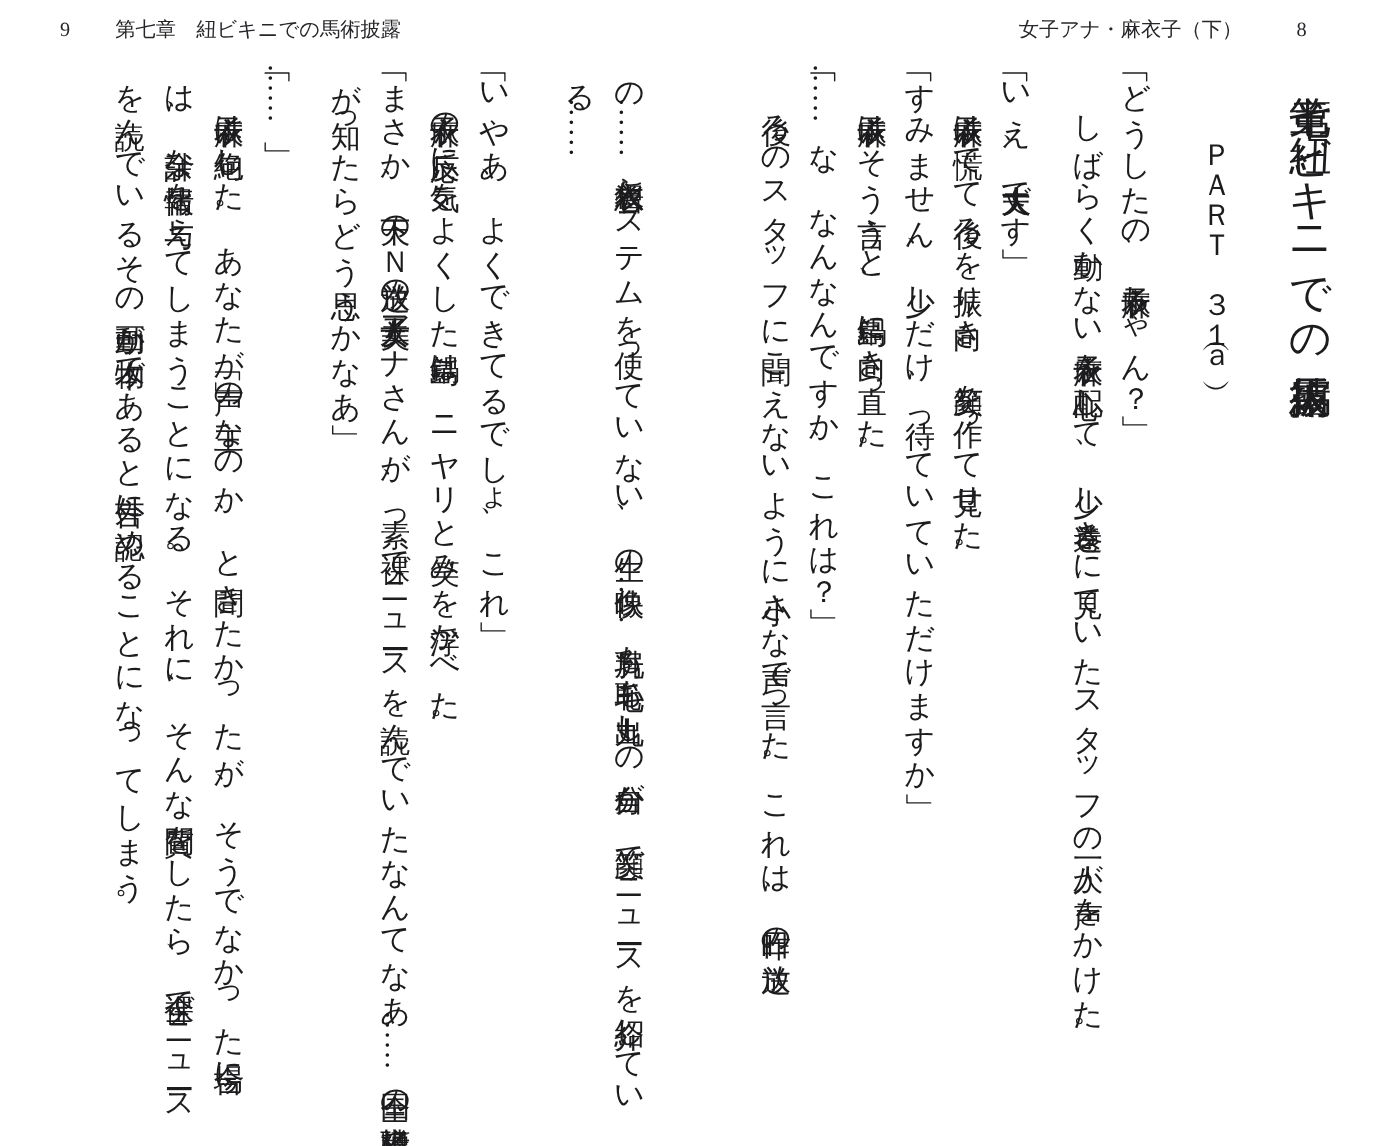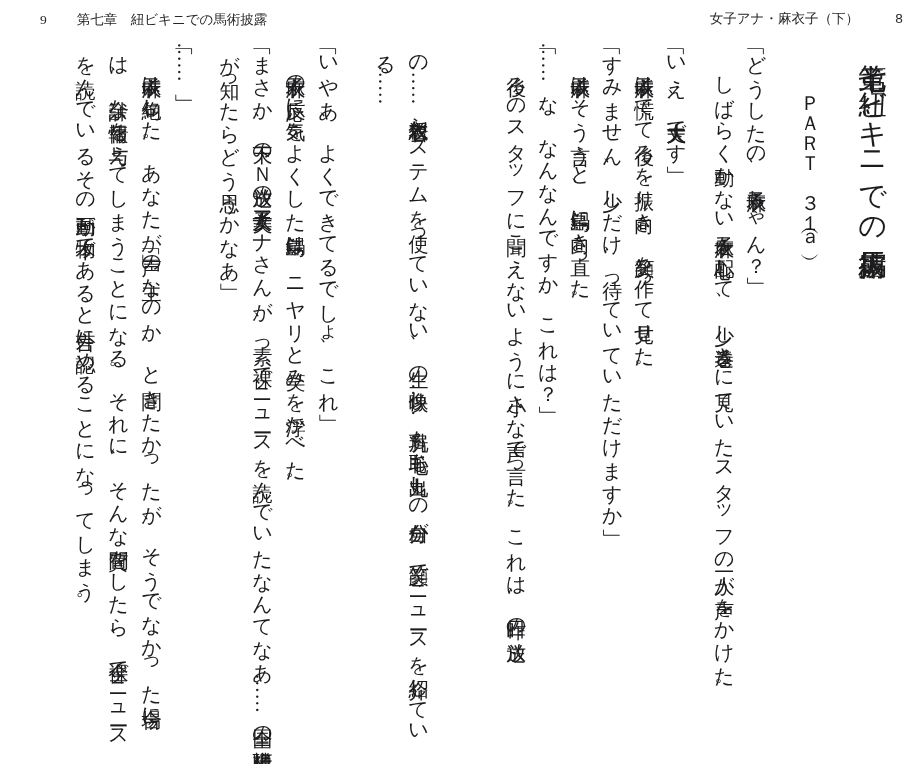--- a/index.html
+++ b/index.html
@@ -28,21 +28,21 @@
   
   .page-header {
     position: absolute;
     top: 12px;
     font-size: 13.5px;
     line-height: 16px;
     color: #26262a;
     white-space: nowrap;
   }
   .page-left .page-header { left: 40px; }
-  .page-right .page-header { right: 15px; text-align: right; font-family: Liberation Mono, monospace; }
+  .page-right .page-header { right: 47px; text-align: right; }
   .page-left .page-header .running-head { margin-left: 30px; }
   .page-right .page-header .page-number { margin-left: 36px; }
 
   
   .vbody {
     position: absolute;
     top: 42px;
     writing-mode: vertical-rl;
     -webkit-writing-mode: vertical-rl;
     text-orientation: mixed;

